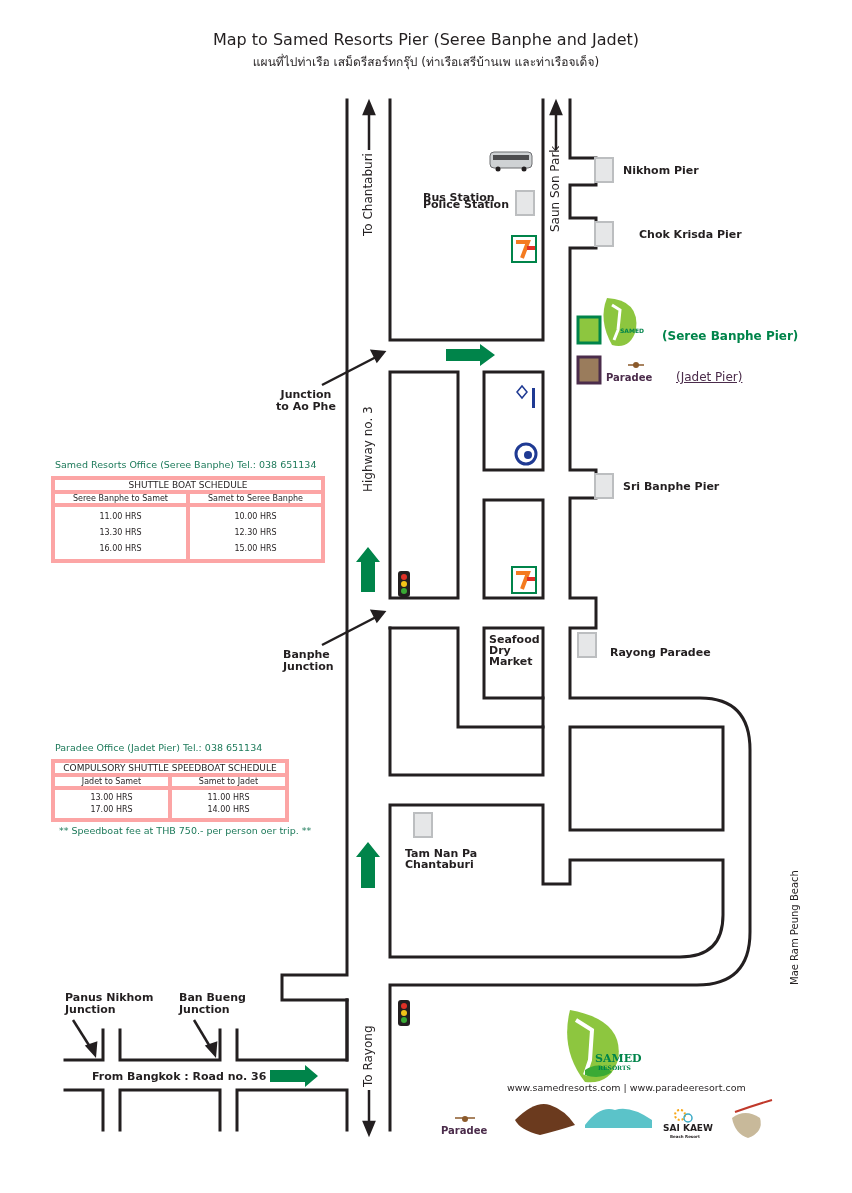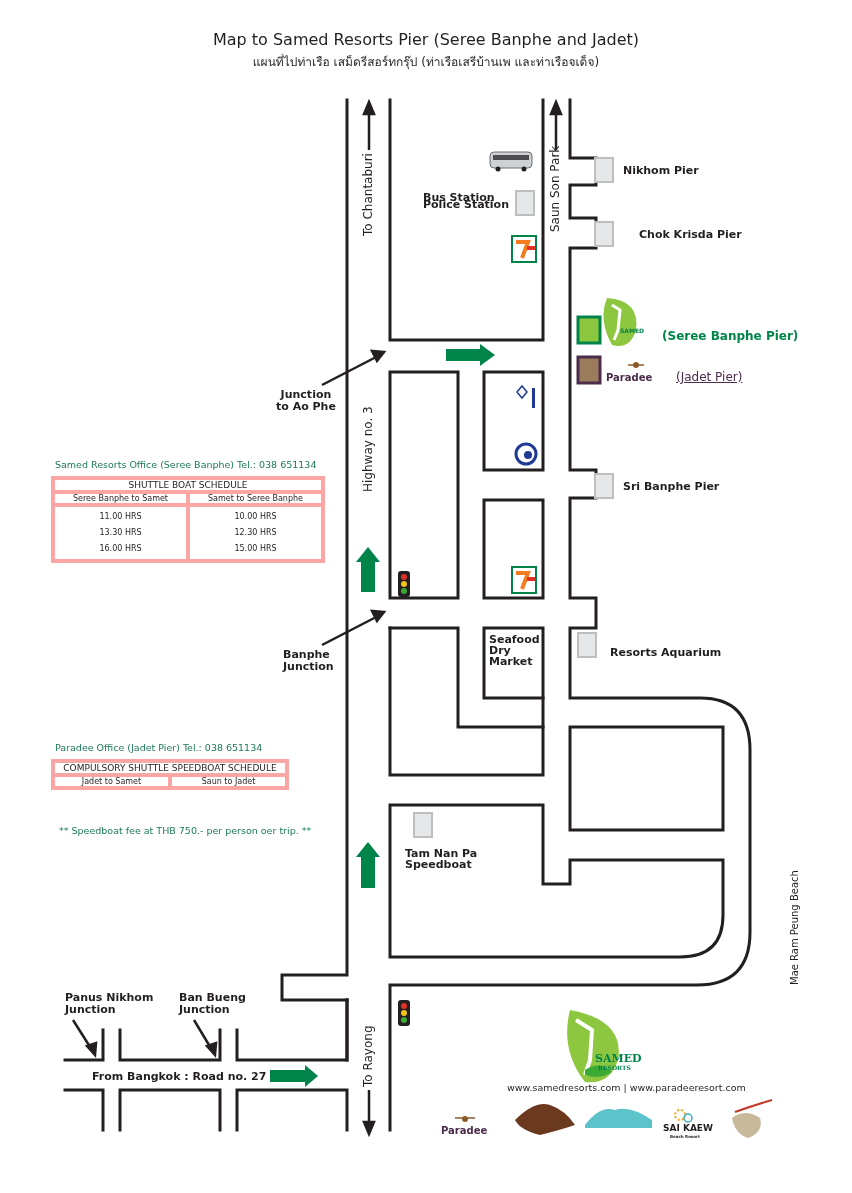--- a/index.html
+++ b/index.html
@@ -154,21 +154,21 @@
     <path d="M732 1118 Q745 1108 760 1118 Q764 1132 748 1138 Q735 1134 732 1118 Z" fill="#c8b99a"></path>
     <path d="M735 1112 Q755 1105 772 1100" stroke="#c0392b" stroke-width="2" fill="none"></path>
   </g>
 </svg>
 
 <div class="abs vtext lbl-n" style="left:362px;top:236px;font-size:12px;">To Chantaburi</div>
 <div class="abs vtext lbl-n" style="left:549px;top:232px;font-size:12px;">Saun Son Park</div>
 <div class="abs vtext lbl-n" style="left:362px;top:492px;font-size:12px;">Highway no. 3</div>
 <div class="abs vtext lbl-n" style="left:362px;top:1087px;font-size:12px;">To Rayong</div>
 <div class="abs vtext lbl-n" style="left:789px;top:985px;font-size:10px;">Mae Ram Peung Beach</div>
-<div class="abs lbl" style="left:92px;top:1071px;">From Bangkok : Road no. 27</div>
+<div class="abs lbl" style="left:92px;top:1071px;">From Bangkok : Road no. 36</div>
 
 <div class="abs lbl" style="left:276px;top:389px;text-align:center;">
   <div>Junction</div>
   <div>to Ao Phe</div>
 </div>
 <div class="abs lbl" style="left:283px;top:649px;text-align:left;">
   <div>Banphe</div>
   <div>Junction</div>
 </div>
 <div class="abs lbl" style="left:65px;top:992px;">
@@ -182,25 +182,25 @@
 
 <div class="abs lbl" style="left:423px;top:155px;margin-top:37px;">Bus Station</div>
 <div class="abs lbl" style="left:423px;top:199px;">Police Station</div>
 <div class="abs pier-box" style="left:515px;top:190px;"></div>
 <div class="abs lbl" style="left:489px;top:634px;line-height:11px;">
   <div>Seafood</div>
   <div>Dry</div>
   <div>Market</div>
 </div>
 <div class="abs pier-box" style="left:577px;top:632px;"></div>
-<div class="abs lbl" style="left:610px;top:647px;">Resorts Aquarium</div>
+<div class="abs lbl" style="left:610px;top:647px;">Rayong Paradee</div>
 <div class="abs pier-box" style="left:413px;top:812px;"></div>
 <div class="abs lbl" style="left:405px;top:848px;line-height:11px;">
   <div>Tam Nan Pa</div>
-  <div>Speedboat</div>
+  <div>Chantaburi</div>
 </div>
 
 <div class="abs pier-box" style="left:594px;top:157px;"></div>
 <div class="abs lbl" style="left:623px;top:165px;">Nikhom Pier</div>
 <div class="abs pier-box" style="left:594px;top:221px;"></div>
 <div class="abs lbl" style="left:639px;top:229px;">Chok Krisda Pier</div>
 <div class="abs logo-txt" style="left:620px;top:327px;font-size:6px;color:#00844a;">SAMED</div>
 <div class="abs lbl" style="left:662px;top:330px;color:#00844a;font-size:12px;">(Seree Banphe Pier)</div>
 <div class="abs logo-txt" style="left:606px;top:372px;color:#4b2c4b;font-size:10px;">Paradee</div>
 <div class="abs lbl-n" style="left:676px;top:371px;color:#4b2c4b;font-size:12px;text-decoration:underline;">(Jadet Pier)</div>
@@ -233,21 +233,31 @@
   </table>
 
 <div class="abs office" style="left:55px;top:742px;">Paradee Office (Jadet Pier) Tel.: 038 651134</div>
 <table class="abs sched" style="left:51px;top:759px;width:238px;">
   <tbody>
       <tr>
         <td colspan="2" style="font-size:9px;">COMPULSORY SHUTTLE SPEEDBOAT SCHEDULE</td>
       </tr>
   <tr>
     <td style="width:50%;">Jadet to Samet</td>
-    <td>Saun to Jadet</td>
+    <td>Samet to Jadet</td>
+  </tr>
+  <tr>
+    <td style="line-height:12px;padding:2px 0;">
+      <div>13.00 HRS</div>
+      <div>17.00 HRS</div>
+    </td>
+    <td style="line-height:12px;padding:2px 0;">
+      <div>11.00 HRS</div>
+      <div>14.00 HRS</div>
+    </td>
   </tr>
 </tbody>
   </table>
 <div class="abs office" style="left:59px;top:825px;">** Speedboat fee at THB 750.- per person oer trip. **</div>
 
 <div class="abs logo-txt" style="left:595px;top:1052px;color:#00844a;font-size:11px;font-family:'DejaVu Serif',serif;">SAMED</div>
 <div class="abs logo-txt" style="left:598px;top:1064px;color:#00844a;font-size:6px;font-family:'DejaVu Serif',serif;">RESORTS</div>
 <div class="abs url" style="left:507px;top:1082px;">www.samedresorts.com | www.paradeeresort.com</div>
 <div class="abs logo-txt" style="left:441px;top:1125px;color:#4b2c4b;font-size:10px;">Paradee</div>
 <div class="abs logo-txt" style="left:663px;top:1123px;color:#231f20;font-size:9px;">SAI KAEW</div>

